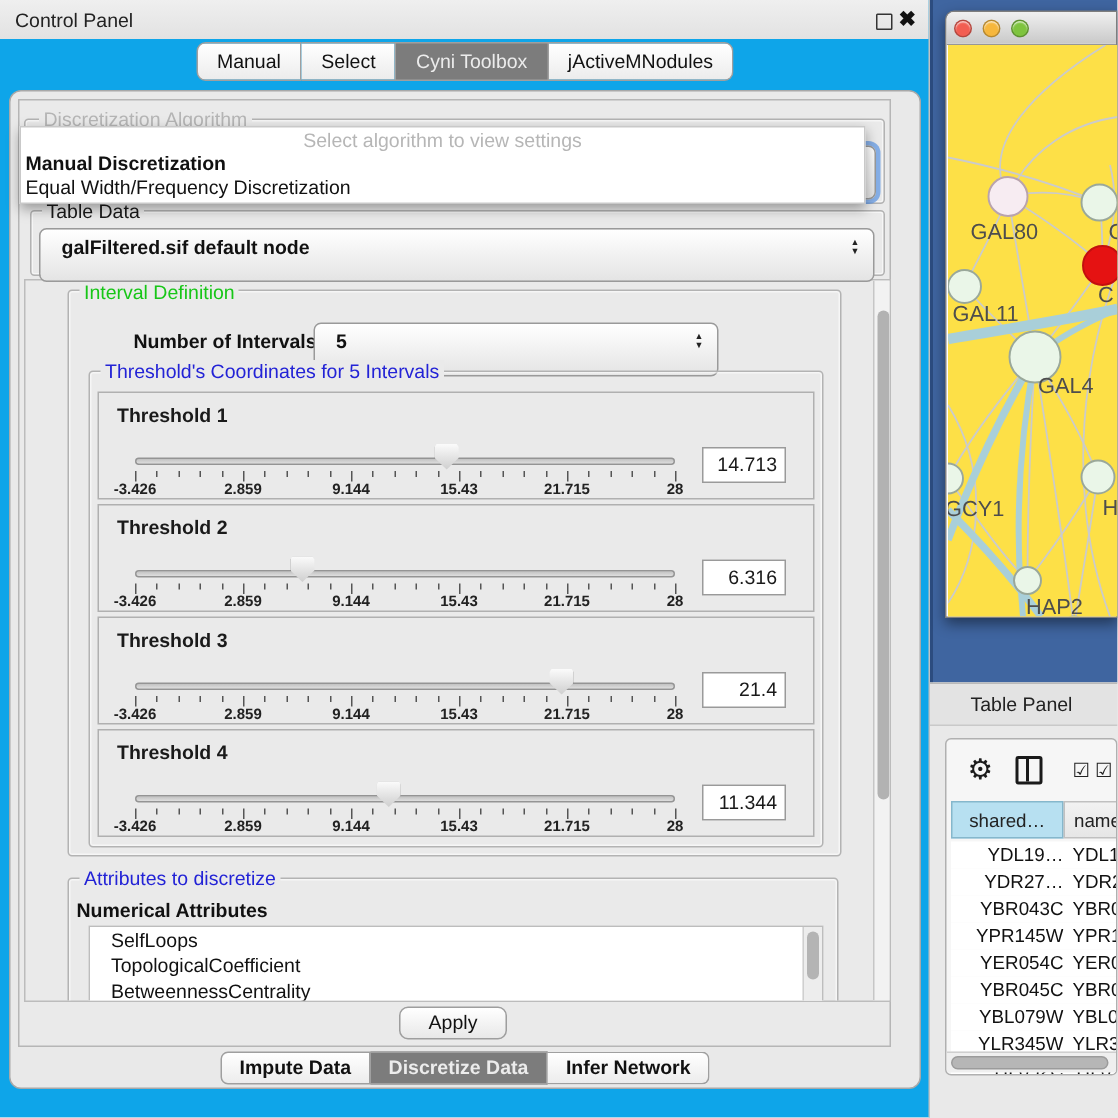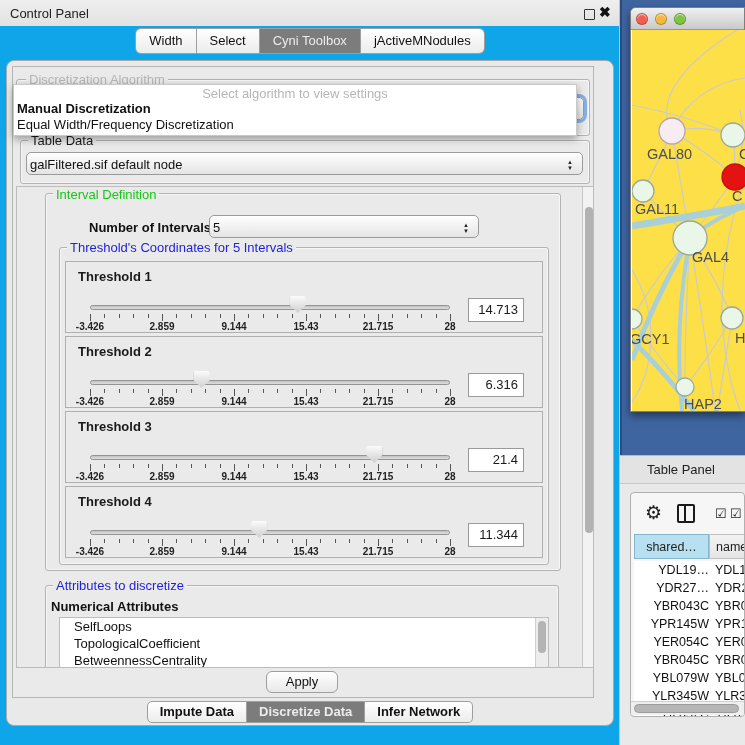--- a/index.html
+++ b/index.html
@@ -24,21 +24,21 @@
   .cp-container { position:absolute; left:6px; top:60px; width:608px; height:666px; border:1px solid #a8a8a8; border-radius:8px; background:#e9e9e9; }
   .settings-panel { position:absolute; left:12px; top:66px; width:582px; height:632px; border:1px solid #b6b6b6; background:#eaeaea; }
 
   .groupbox { position:absolute; border:1px solid #b3b3b3; border-radius:3px; box-shadow:inset 0 0 0 1px rgba(255,255,255,.55); }
   .group-title { position:absolute; background:#eaeaea; padding:0 3px; white-space:nowrap; }
   .gt-green { color:#17c617; }
   .gt-blue { color:#2323d6; }
   .gt-faded { color:#b5b5b5; }
 
   
-  .combo { position:absolute; height:23px; border:1px solid #9a9a9a; border-radius:5px; background:linear-gradient(#ffffff,#e4e4e4); line-height:23px; padding-left:3px; color:#111; }
+  .combo { position:absolute; height:36px; border:1px solid #9a9a9a; border-radius:5px; background:linear-gradient(#ffffff,#e4e4e4); line-height:23px; padding-left:14px; color:#111;font-weight:bold; }
   .combo .arrows { position:absolute; right:7px; top:2px; width:10px; height:20px; font-size:6px; line-height:5px; color:#222; text-align:center; display:flex; flex-direction:column; justify-content:center; gap:1px; }
   .combo.focus-ring { box-shadow:0 0 0 3px rgba(100,155,230,.75); }
 
   
   .algo-popup { position:absolute; left:13px; top:84px; width:564px; height:52px; background:#fff; border:1px solid #c9c9c9; box-shadow:0 3px 8px rgba(0,0,0,.35); z-index:6; }
   .algo-placeholder { height:16px; padding-top:1px; text-align:center; color:#b6b6b6; }
   .algo-item { height:16px; line-height:16px; padding-left:3px; color:#111; }
   .algo-item.bold { font-weight:bold; }
 
   
@@ -108,21 +108,21 @@
 
   <div class="control-panel">
     <div class="cp-titlebar">
       <span class="cp-title">Control Panel</span>
       <span class="float-icon"></span>
       <span class="close-icon">✖</span>
     </div>
 
     <div class="cp-tabs">
       <div class="tab">
-          <span>Width</span>
+          <span>Manual</span>
         </div>
       <div class="tab">
           <span>Select</span>
         </div>
       <div class="tab selected">
           <span>Cyni Toolbox</span>
         </div>
       <div class="tab">
           <span>jActiveMNodules</span>
         </div>

